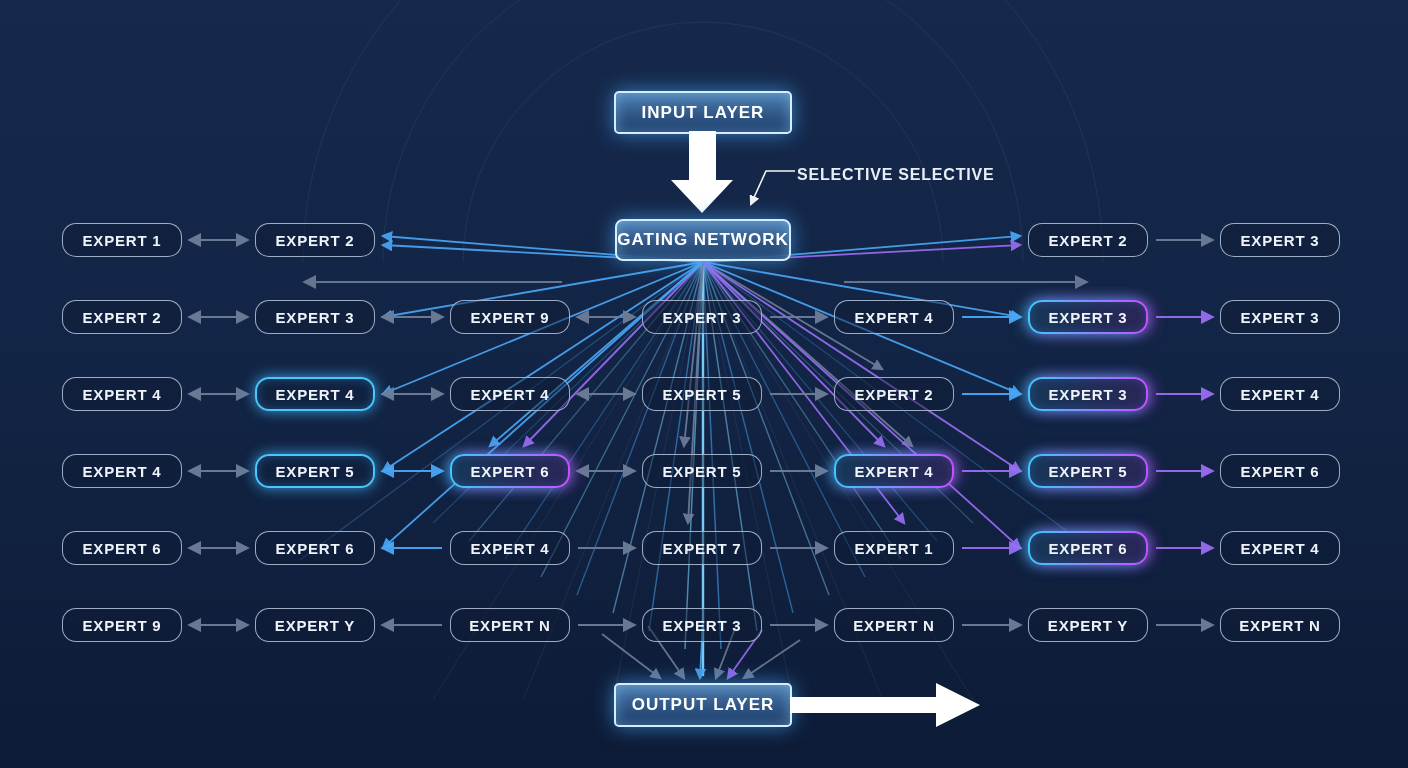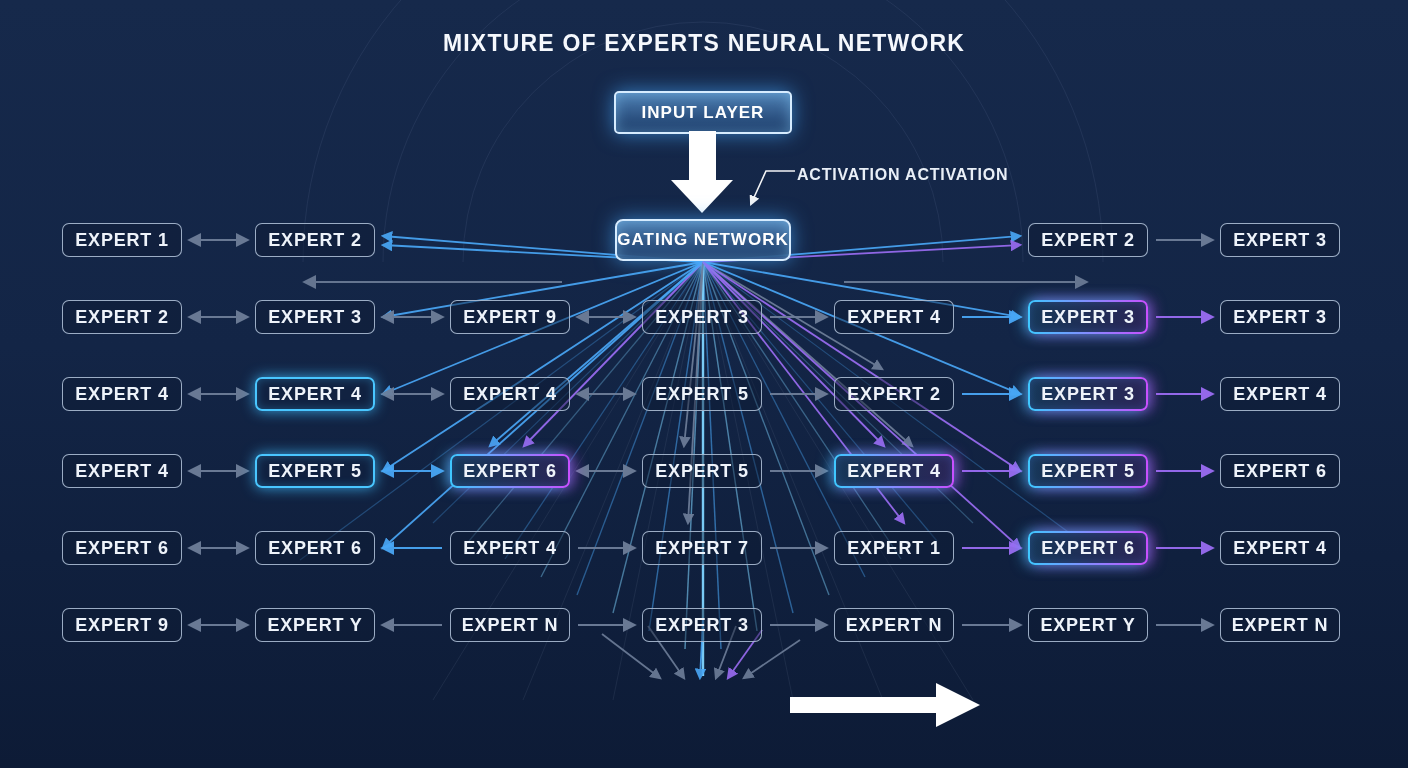--- a/index.html
+++ b/index.html
@@ -13,23 +13,23 @@
     letter-spacing:.8px;color:#e9eff7;z-index:4;}
   .node{position:absolute;display:flex;align-items:center;justify-content:center;
     font-size:17px;font-weight:700;letter-spacing:1px;color:#ffffff;
     border:2px solid #d6ecff;border-radius:5px;box-sizing:border-box;z-index:3;
     background:linear-gradient(180deg,rgba(96,156,214,.75),rgba(26,58,104,.92));
     box-shadow:0 0 20px rgba(70,170,255,.65), inset 0 0 14px rgba(140,210,255,.45);}
   #input-node{left:614px;top:91px;width:178px;height:43px;}
   #gating-node{left:615px;top:219px;width:176px;height:42px;border-radius:8px;}
   #output-node{left:614px;top:683px;width:178px;height:44px;}
   .expert{position:absolute;width:120px;height:34px;display:flex;align-items:center;
-    justify-content:center;font-size:18px;font-weight:600;letter-spacing:.8px;
+    justify-content:center;font-size:15px;font-weight:600;letter-spacing:.8px;
     color:#eef3fa;background:rgba(13,26,50,.45);border:1.6px solid rgba(172,188,212,.9);
-    border-radius:7px;box-sizing:border-box;z-index:2;}
+    border-radius:14px;box-sizing:border-box;z-index:2;}
   .expert.cyan{border:2px solid #49c6ff;background:rgba(16,34,64,.6);
     box-shadow:0 0 14px rgba(64,190,255,.8), inset 0 0 10px rgba(64,190,255,.3);}
   .expert.mix{border:2px solid transparent;
     background:linear-gradient(rgba(15,30,58,.85),rgba(15,30,58,.85)) padding-box,
                linear-gradient(90deg,#3ec8ff,#c94fff) border-box;
     box-shadow:-4px 0 14px rgba(62,200,255,.6),4px 0 14px rgba(201,79,255,.6),
                inset 0 0 10px rgba(90,140,255,.25);}
   .wa{position:absolute;z-index:3;}
   #down-arrow-shaft{left:689px;top:131px;width:27px;height:50px;background:#fff;}
   #down-arrow-head{left:671px;top:180px;width:0;height:0;
@@ -146,30 +146,29 @@
       <line x1="844" y1="282" x2="1086" y2="282" stroke="#6e7e99" stroke-width="2.2" opacity="0.9" marker-end="url(#ah-gray)"></line>
       <line x1="602" y1="634" x2="660" y2="678" stroke="#6e7e99" stroke-width="1.8" opacity="0.9" marker-end="url(#ah-gray)"></line>
       <line x1="648" y1="626" x2="684" y2="678" stroke="#6e7e99" stroke-width="1.8" opacity="0.9" marker-end="url(#ah-gray)"></line>
       <line x1="703" y1="620" x2="700" y2="678" stroke="#49a6f5" stroke-width="1.8" opacity="0.9" marker-end="url(#ah-blue)"></line>
       <line x1="736" y1="626" x2="716" y2="678" stroke="#6e7e99" stroke-width="1.8" opacity="0.9" marker-end="url(#ah-gray)"></line>
       <line x1="762" y1="630" x2="728" y2="678" stroke="#9a6cf2" stroke-width="1.8" opacity="0.9" marker-end="url(#ah-purple)"></line>
       <line x1="800" y1="640" x2="744" y2="678" stroke="#6e7e99" stroke-width="1.8" opacity="0.9" marker-end="url(#ah-gray)"></line>
       <polyline points="795,171 766,171 751,204" fill="none" stroke="#ffffff" stroke-width="1.6" opacity="0.95" marker-end="url(#ah-white)"></polyline>
     </svg>
 
-  <div class="title">MIXTURE OF EXPERTS NEURAL NETWORK</div>
 
   <div class="node" id="input-node">
     <span>INPUT LAYER</span>
   </div>
 
   <div class="wa" id="down-arrow-shaft"></div>
   <div class="wa" id="down-arrow-head"></div>
 
-  <div class="annotation">ACTIVATION ACTIVATION</div>
+  <div class="annotation">SELECTIVE SELECTIVE</div>
 
   <div class="node" id="gating-node">
     <span>GATING NETWORK</span>
   </div>
 
   <div id="expert-grid">
       <div class="expert" style="left: 62px; top: 223px;">EXPERT 1</div>
       <div class="expert" style="left: 255px; top: 223px;">EXPERT 2</div>
       <div class="expert" style="left: 1028px; top: 223px;">EXPERT 2</div>
       <div class="expert" style="left: 1220px; top: 223px;">EXPERT 3</div>
@@ -203,16 +202,19 @@
       <div class="expert" style="left: 1220px; top: 531px;">EXPERT 4</div>
       <div class="expert" style="left: 62px; top: 608px;">EXPERT 9</div>
       <div class="expert" style="left: 255px; top: 608px;">EXPERT Y</div>
       <div class="expert" style="left: 450px; top: 608px;">EXPERT N</div>
       <div class="expert" style="left: 642px; top: 608px;">EXPERT 3</div>
       <div class="expert" style="left: 834px; top: 608px;">EXPERT N</div>
       <div class="expert" style="left: 1028px; top: 608px;">EXPERT Y</div>
       <div class="expert" style="left: 1220px; top: 608px;">EXPERT N</div>
     </div>
 
+  <div class="node" id="output-node">
+    <span>OUTPUT LAYER</span>
+  </div>
 
   <div class="wa" id="right-arrow-shaft"></div>
   <div class="wa" id="right-arrow-head"></div>
 </div>
 
 </body></html>

